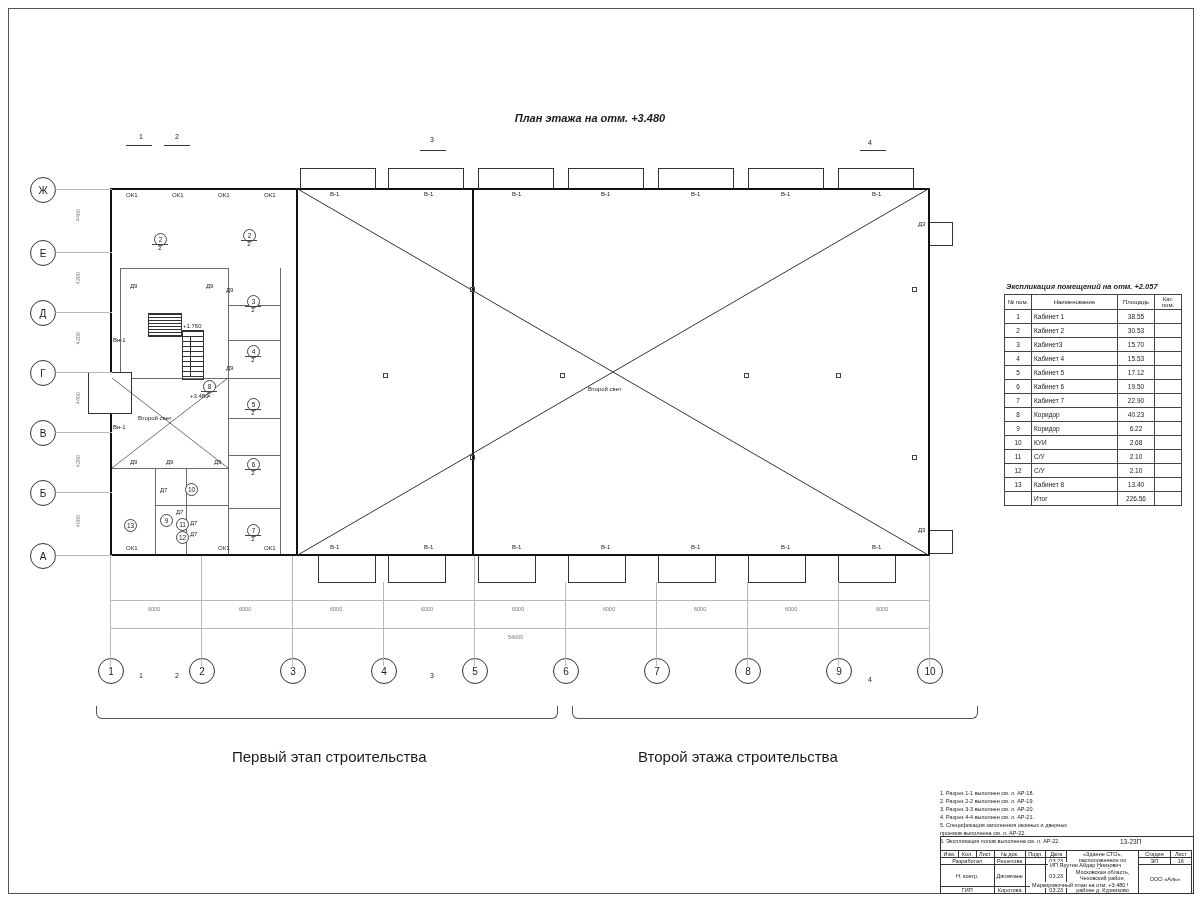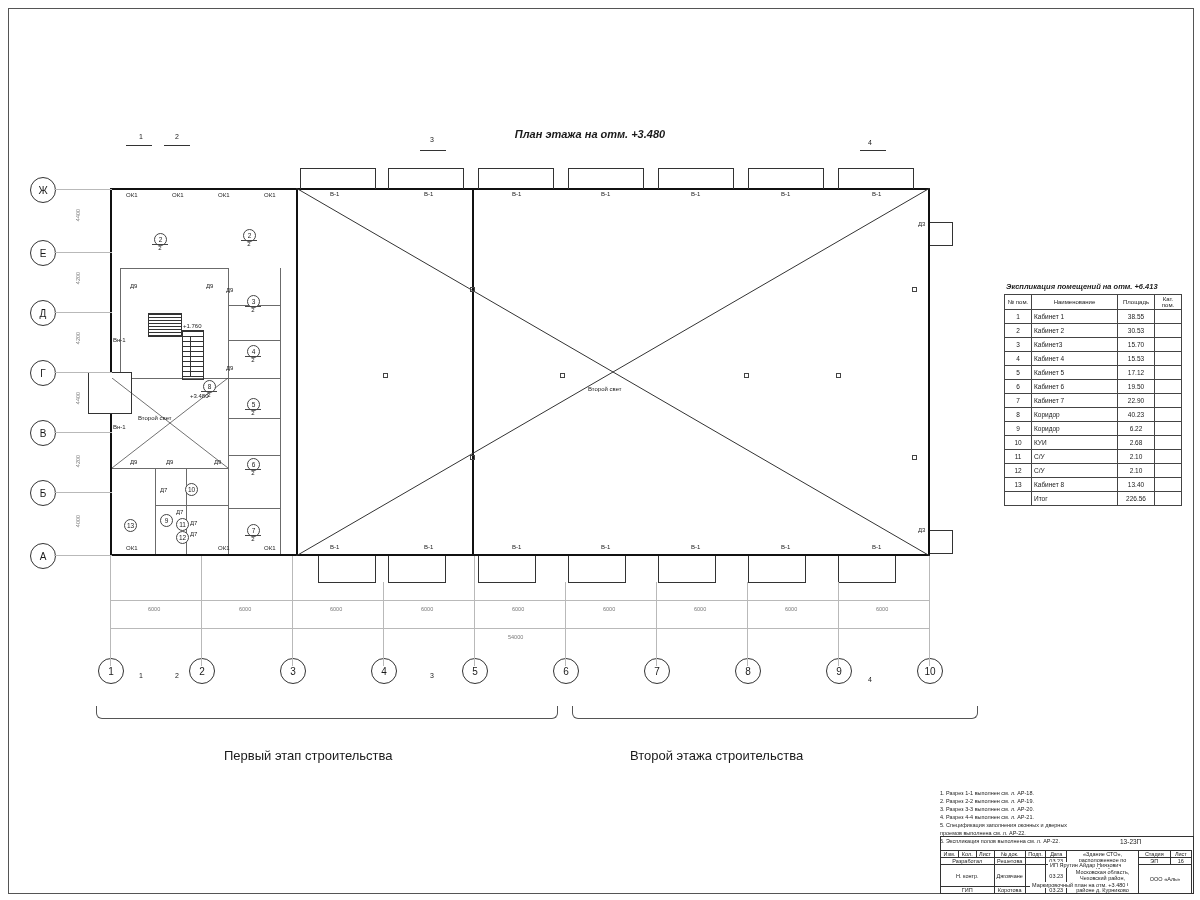--- a/index.html
+++ b/index.html
@@ -28,33 +28,33 @@
   table.exp{position:absolute;border-collapse:collapse;font-size:6.5px;background:#fff;}
   table.exp td,table.exp th{border:1px solid #444;padding:1px 2px;height:11px;}
   table.exp th{font-weight:normal;font-size:6px;}
   .c{text-align:center;}
   .l{text-align:left;padding-left:4px;}
 
   
   table.stamp{position:absolute;border-collapse:collapse;font-size:5.5px;background:#fff;}
   table.stamp td{border:1px solid #333;padding:0 2px;}
   .notes{position:absolute;font-size:5.5px;line-height:1.45;color:#222;}
-  .stage-label{position:absolute;font-size:13px;}
+  .stage-label{position:absolute;font-size:15px;margin-left:8px;}
   .second-light{position:absolute;font-size:6px;}
   .brace{position:absolute;border-left:1px solid #555;border-right:1px solid #555;
          border-bottom:1px solid #555;height:12px;border-radius:0 0 6px 6px;}
   .sec-mark{position:absolute;font-size:7px;}
 </style>
 </head>
 <body>
 
 <div class="sheet">
   <div class="frame"></div>
 
-  <div class="ttl abs" style="left:440px;top:128px;width:300px;">План этажа на отм. +3.480</div>
+  <div class="ttl abs" style="left:440px;top:112px;width:300px;">План этажа на отм. +3.480</div>
 
   <div class="abs" style="left:0;top:0;width:1000px;height:720px;">
 
     <div class="wall" style="left:110px;top:188px;width:820px;height:2px;"></div>
     <div class="wall" style="left:110px;top:554px;width:820px;height:2px;"></div>
     <div class="wall" style="left:110px;top:188px;width:2px;height:368px;"></div>
     <div class="wall" style="left:928px;top:188px;width:2px;height:368px;"></div>
 
     <div class="wall" style="left:296px;top:188px;width:2px;height:368px;"></div>
     <div class="wall" style="left:472px;top:188px;width:2px;height:368px;"></div>
@@ -266,21 +266,21 @@
     <div class="sec-mark" style="left:175px;top:672px;">2</div>
     <div class="sec-mark" style="left:430px;top:672px;">3</div>
     <div class="sec-mark" style="left:868px;top:676px;">4</div>
 
     <div class="brace" style="left:96px;top:706px;width:460px;"></div>
     <div class="brace" style="left:572px;top:706px;width:404px;"></div>
     <div class="stage-label" style="left:224px;top:748px;">Первый этап строительства</div>
     <div class="stage-label" style="left:630px;top:748px;">Второй этажа строительства</div>
   </div>
 
-  <div class="exp-title" style="left:1006px;top:282px;">Экспликация помещений на отм. +6.413</div>
+  <div class="exp-title" style="left:1006px;top:282px;">Экспликация помещений на отм. +2.057</div>
   <table class="exp" style="left:1004px;top:294px;width:178px;">
     <thead>
       <tr>
         <th class="c" style="width:22px;">№ пом.</th>
         <th class="c">Наименование</th>
         <th class="c" style="width:32px;">Площадь</th>
         <th class="c" style="width:22px;">Кат. пом.</th>
       </tr>
     </thead>
     <tbody>

